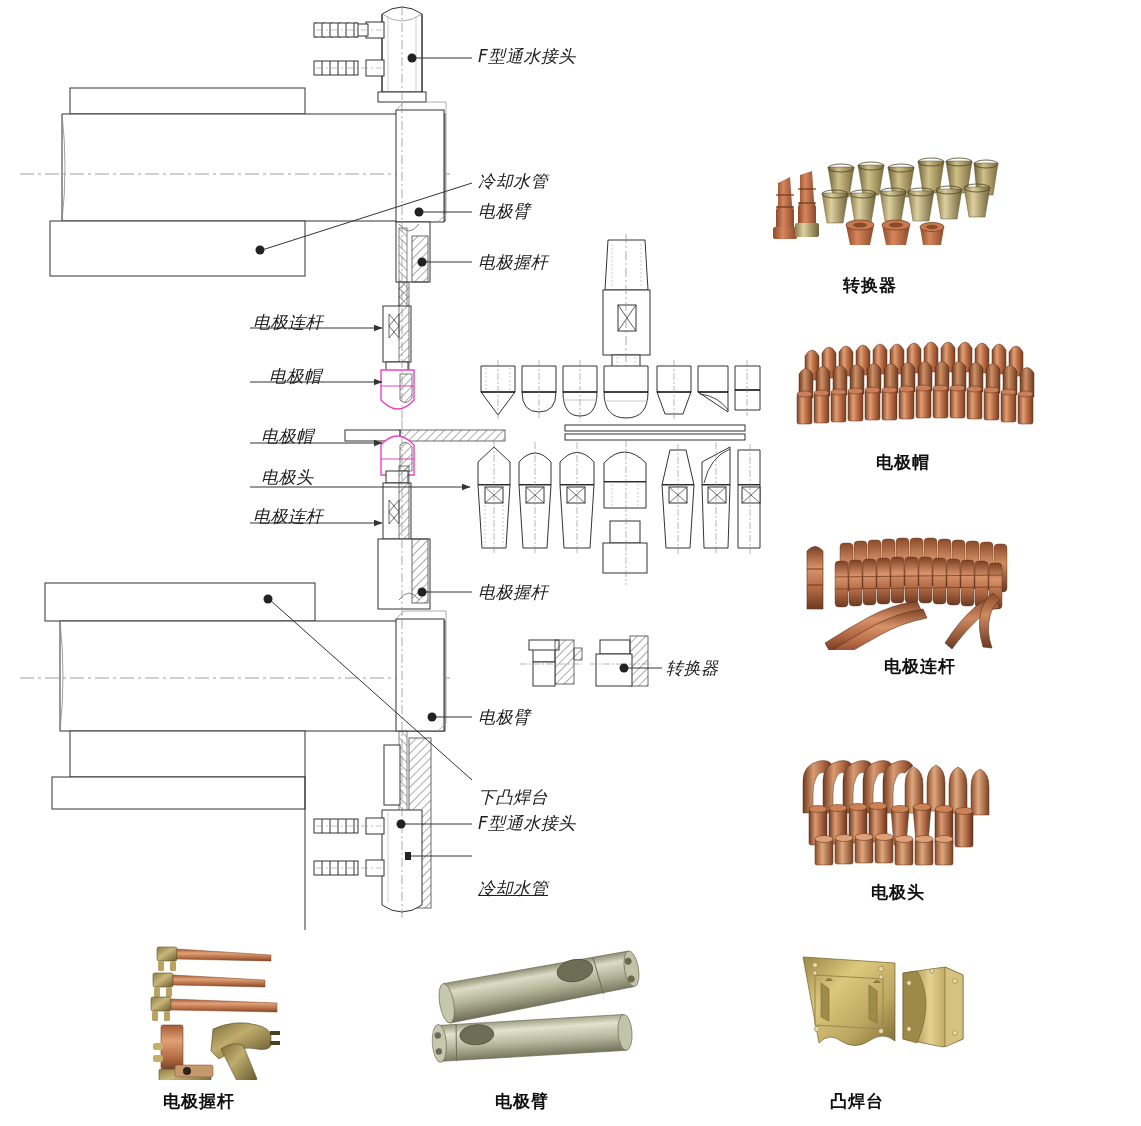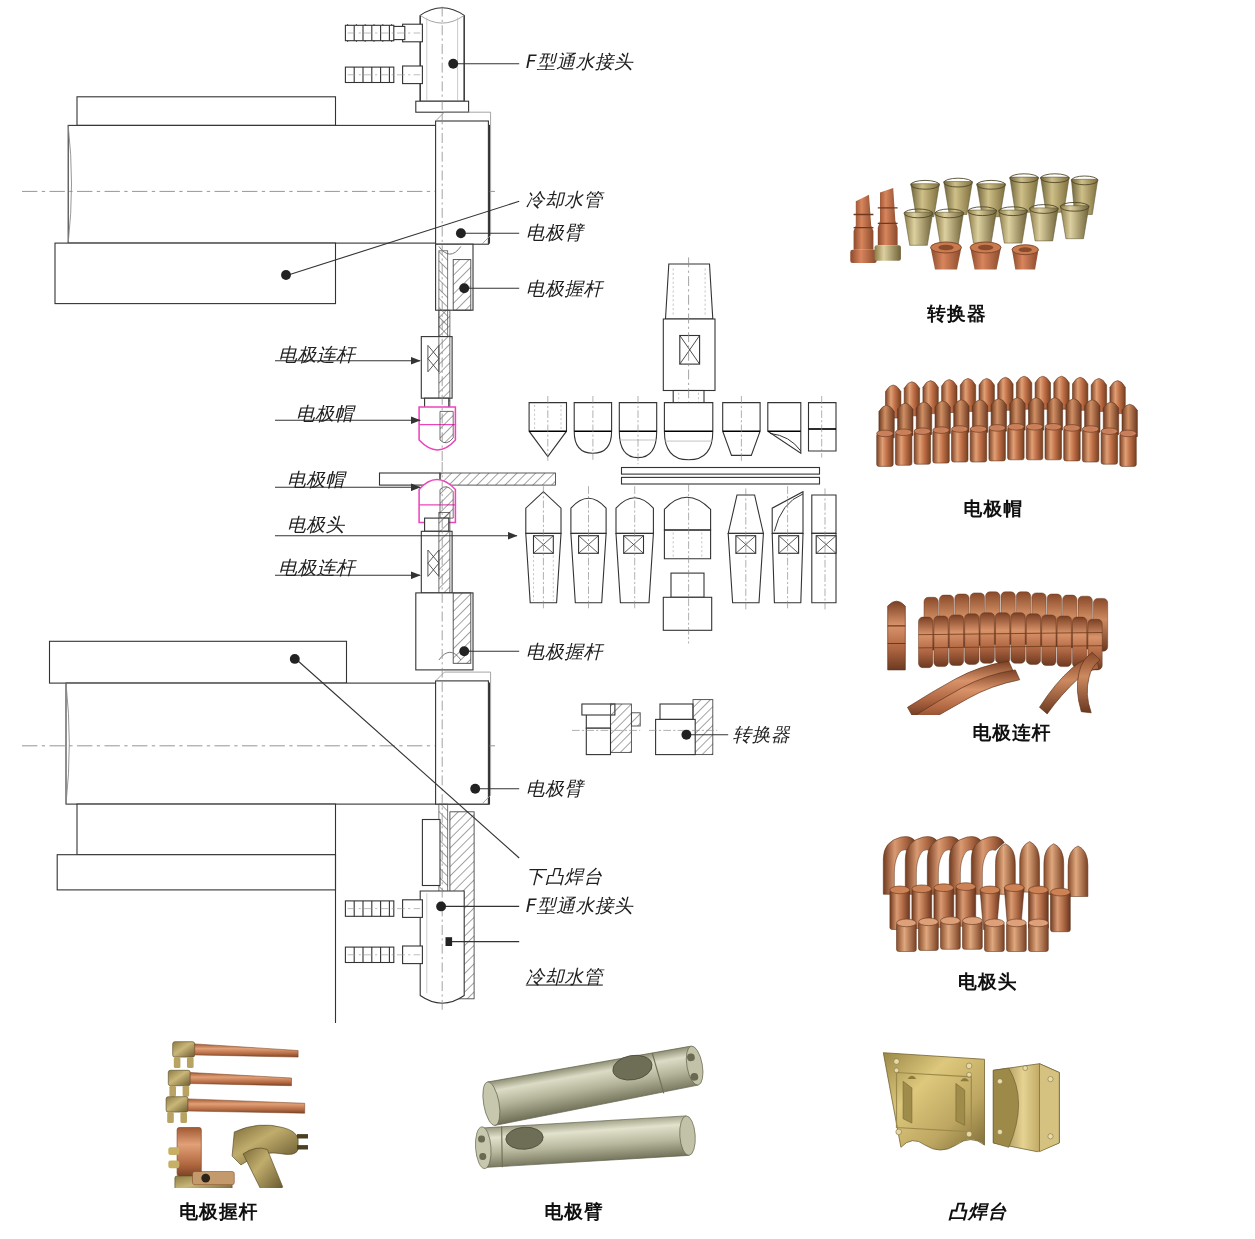--- a/index.html
+++ b/index.html
@@ -841,15 +841,15 @@
         <g fill="#e9dcab" stroke="#7c6b35" stroke-width="0.5">
           <circle cx="124" cy="38" r="2.4"></circle>
             <circle cx="124" cy="84" r="2.4"></circle>
           <circle cx="170" cy="36" r="2.4"></circle>
             <circle cx="170" cy="88" r="2.4"></circle>
           <circle cx="147" cy="26" r="2.2"></circle>
         </g>
       </g>
     </svg>
   </div>
-  <div class="cap" style="left:862px; top:1090px;font-style:italic;">凸焊台</div>
+  <div class="cap" style="left:830px; top:1090px;">凸焊台</div>
 
 </div>
 
 </body></html>

